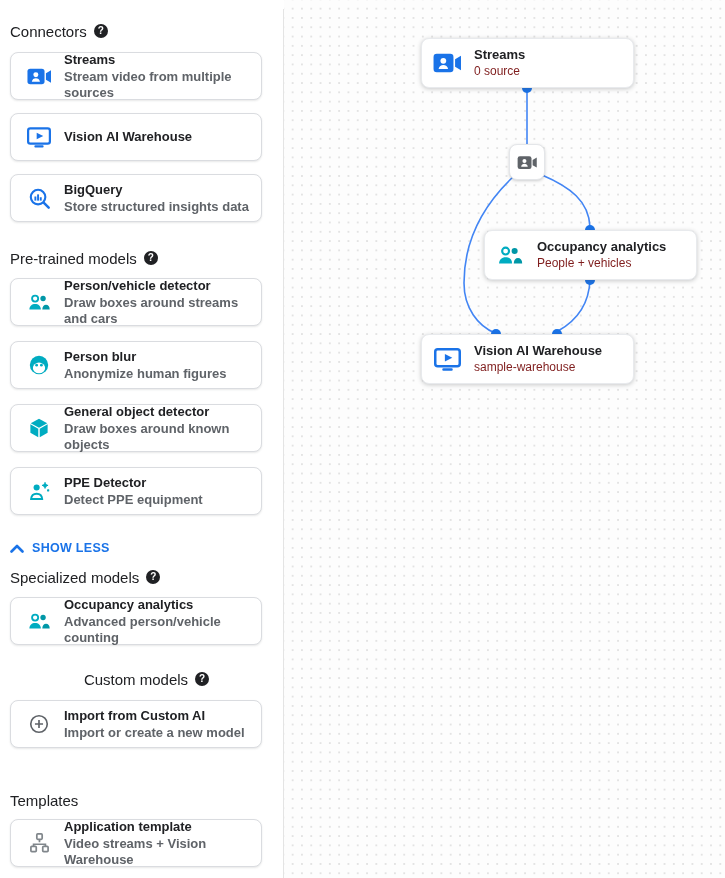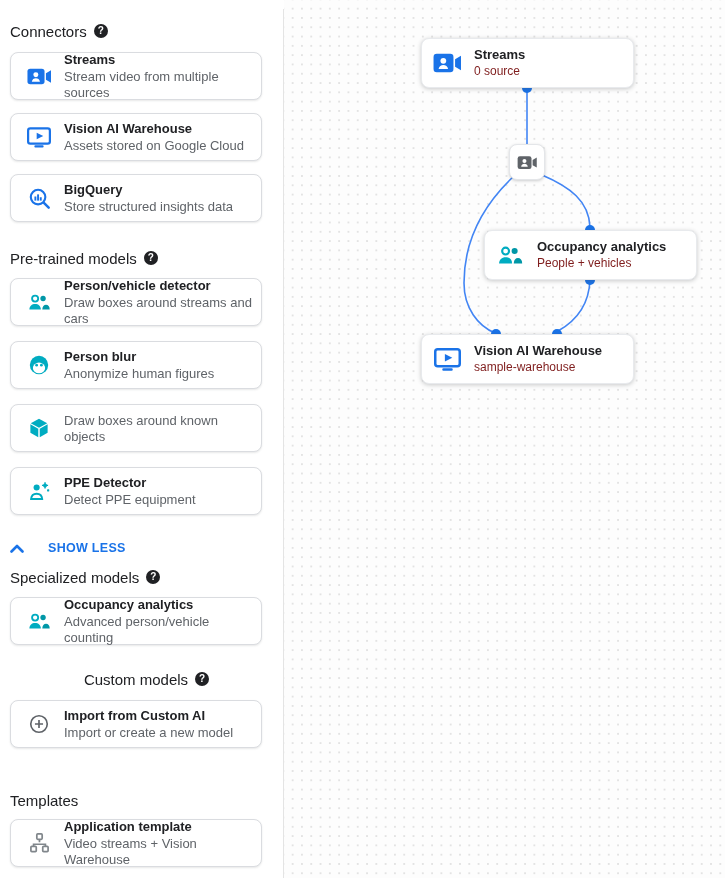--- a/index.html
+++ b/index.html
@@ -24,23 +24,23 @@
   }
   .card {
     width:252px; height:48px; margin-top:13px;
     background:#fff; border:1px solid #dadce0; border-radius:8px;
     box-shadow:0 1px 2px rgba(60,64,67,.12);
     display:flex; align-items:center; padding-left:16px; cursor:grab;
   }
   .card .icon { width:24px; height:24px; flex:0 0 24px; display:flex; align-items:center; justify-content:center; }
   .card-text { margin-left:13px; }
   .card-title { font-size:13px; font-weight:700; line-height:16px; color:#202124; }
-  .card-subtitle { font-size:13px; font-weight:400; line-height:16px; color:#5f6368; margin-top:1px; }
+  .card-subtitle { font-size:13px; font-weight:700; line-height:16px; color:#5f6368; margin-top:1px; }
   .show-less {
-    margin-top:26px; display:flex; align-items:center; gap:24px;
+    margin-top:26px; display:flex; align-items:center; gap:8px;
     background:none; border:none; cursor:pointer;
     color:#1a73e8; font-family:"Liberation Sans",sans-serif;
     font-size:12.5px; font-weight:700; letter-spacing:.3px;
   }
   .gap-lg { margin-top:26px;justify-content:center; }
   .gap-xl { margin-top:44px; }
 
   
   main {
     position:absolute; left:284px; top:0; width:441px; height:878px;
@@ -96,21 +96,20 @@
     <div class="card">
       <span class="icon">
         <svg width="24" height="21" viewBox="0 0 26 22">
           <rect x="1.2" y="1.2" width="23.6" height="16.4" rx="2.4" fill="none" stroke="#1a73e8" stroke-width="2.4"></rect>
           <path d="M10.5 5.8 L17.6 9.4 L10.5 13 Z" fill="#1a73e8"></path>
           <rect x="8" y="19.4" width="10" height="2.4" rx="1" fill="#1a73e8"></rect>
         </svg>
       </span>
       <div class="card-text">
         <div class="card-title">Vision AI Warehouse</div>
-        <div class="card-subtitle">Assets stored on Google Cloud</div>
       </div>
     </div>
 
     <div class="card" style="">
       <span class="icon">
         <svg width="23" height="23" viewBox="0 0 24 24">
           <circle cx="10.5" cy="10.5" r="7.6" fill="none" stroke="#1a73e8" stroke-width="2.2"></circle>
           <path d="M16.6 16.6 L21.6 21.6" stroke="#1a73e8" stroke-width="2.6" stroke-linecap="round"></path>
           <rect x="6.7" y="9.9" width="2" height="4.3" fill="#1a73e8"></rect>
           <rect x="9.5" y="7.7" width="2" height="6.5" fill="#1a73e8"></rect>
@@ -160,20 +159,21 @@
 
     <div class="card" style="margin-top:15px">
       <span class="icon">
         <svg width="22" height="22" viewBox="0 0 24 24" fill="#00acc1">
           <path d="M12 1.8 L21 6.8 L12 11.8 L3 6.8 Z"></path>
           <path d="M2.6 8 L11.2 12.8 L11.2 22 L2.6 17.2 Z"></path>
           <path d="M21.4 8 L12.8 12.8 L12.8 22 L21.4 17.2 Z"></path>
         </svg>
       </span>
       <div class="card-text">
+        <div class="card-title">General object detector</div>
         <div class="card-subtitle">Draw boxes around known objects</div>
       </div>
     </div>
 
     <div class="card" style="margin-top:15px">
       <span class="icon">
         <svg width="23" height="21" viewBox="0 0 24 22">
           <path d="M17.8 1.4 v6.4 M14.6 4.6 h6.4" stroke="#00acc1" stroke-width="1.5"></path>
           <circle cx="17.8" cy="4.6" r="2.1" fill="#00acc1"></circle>
           <rect x="19.9" y="8.6" width="2.3" height="2.3" rx="0.5" fill="#00acc1"></rect>

